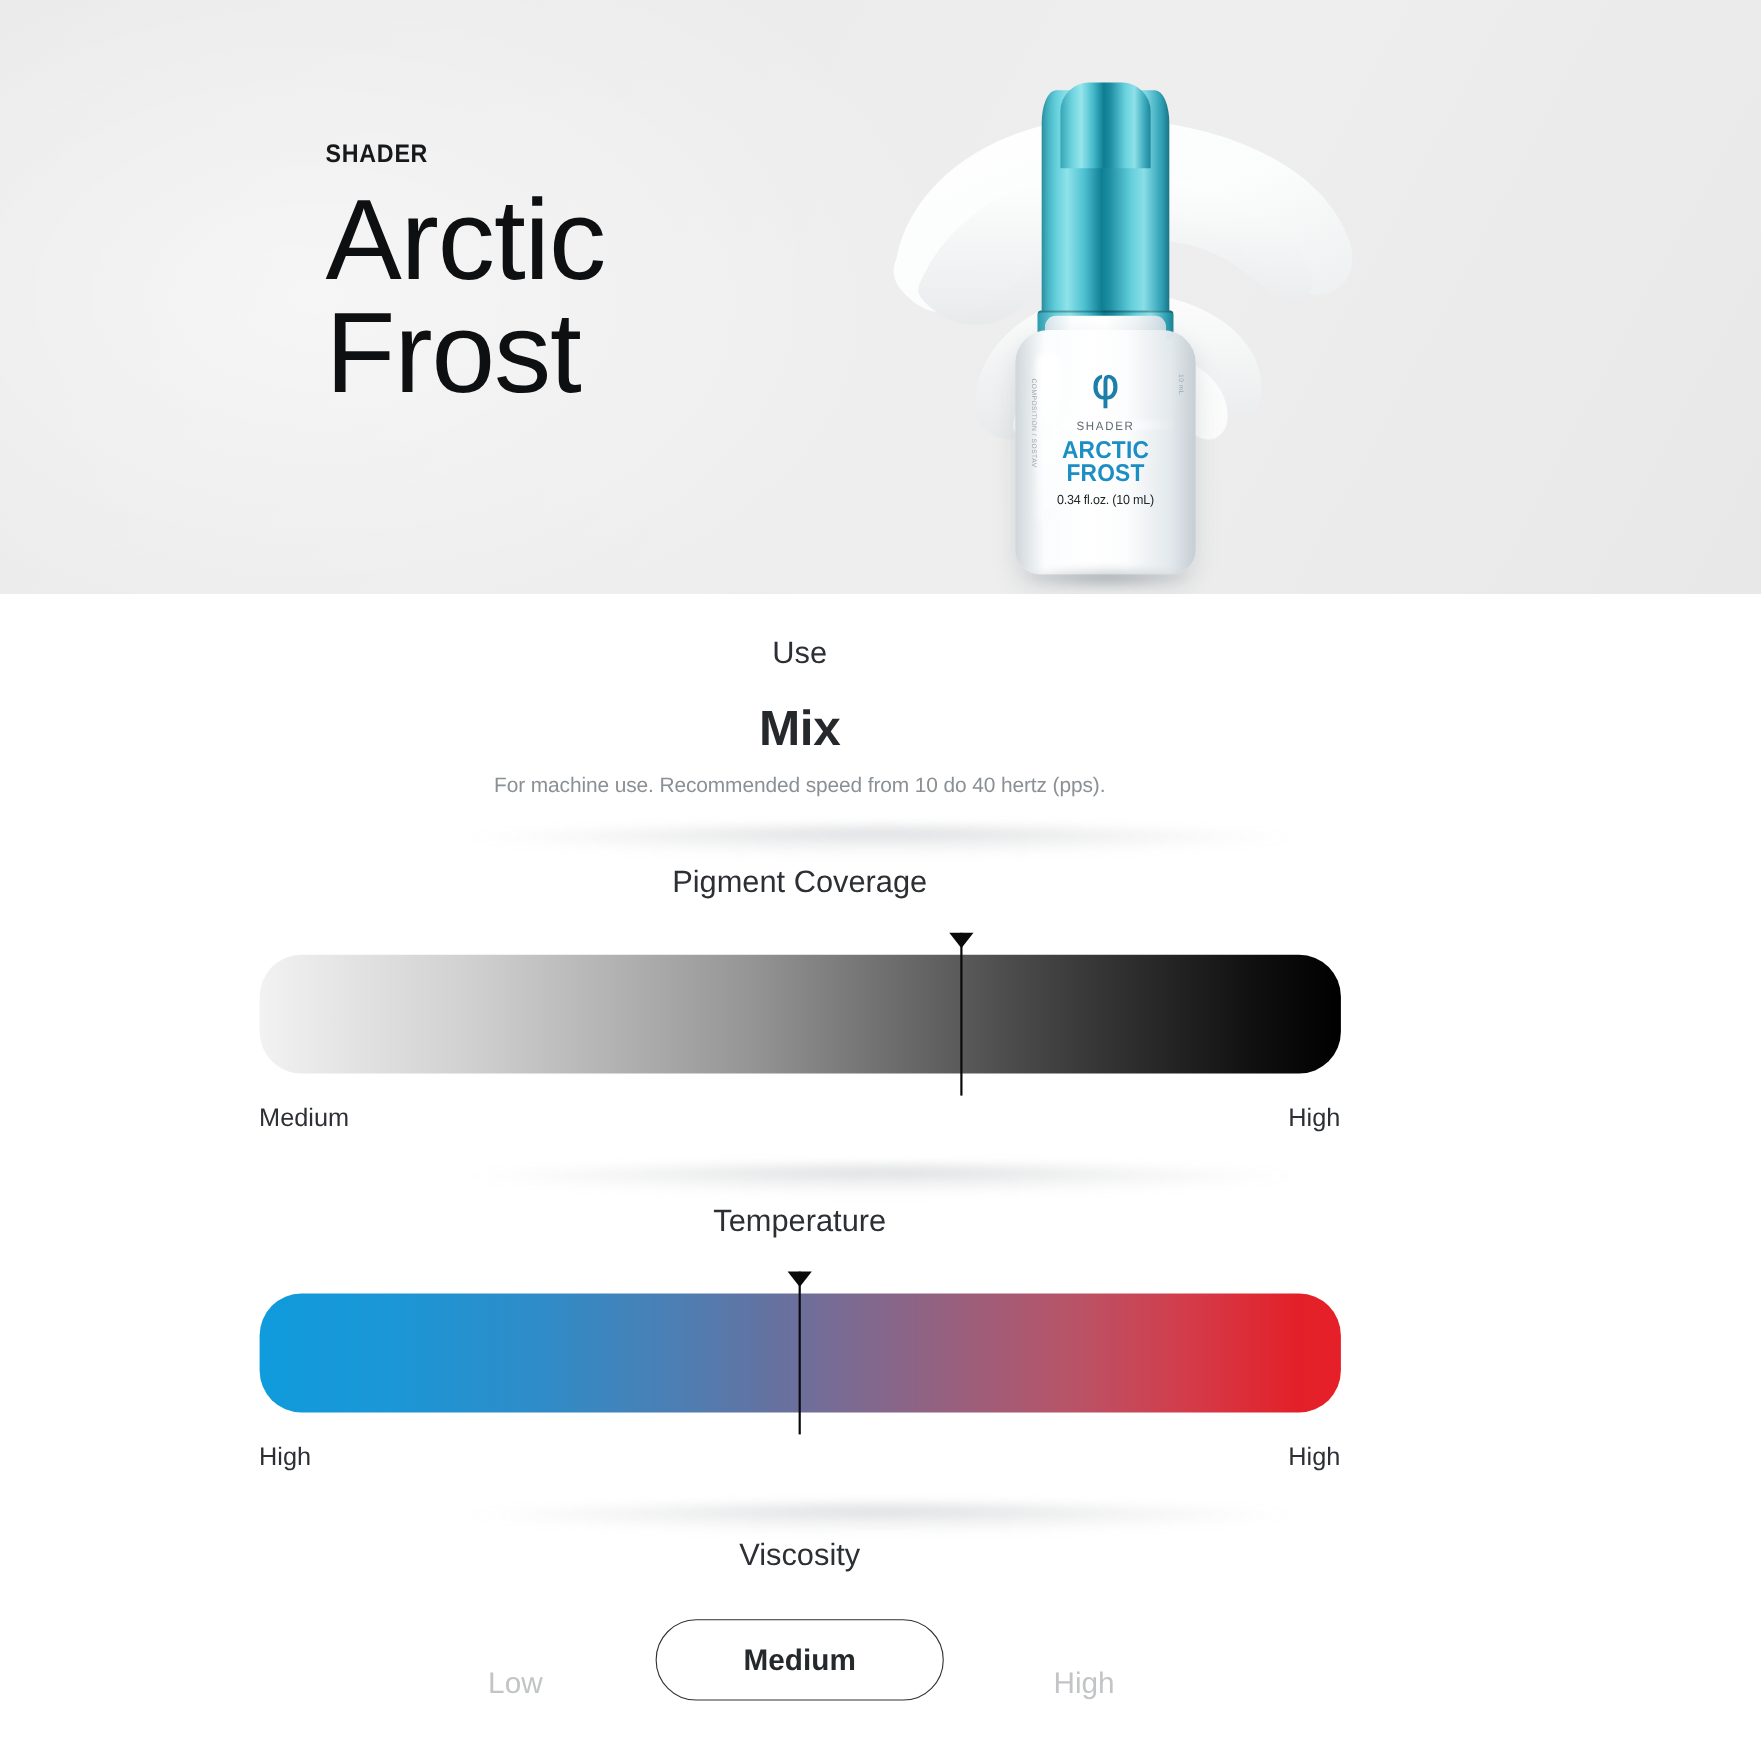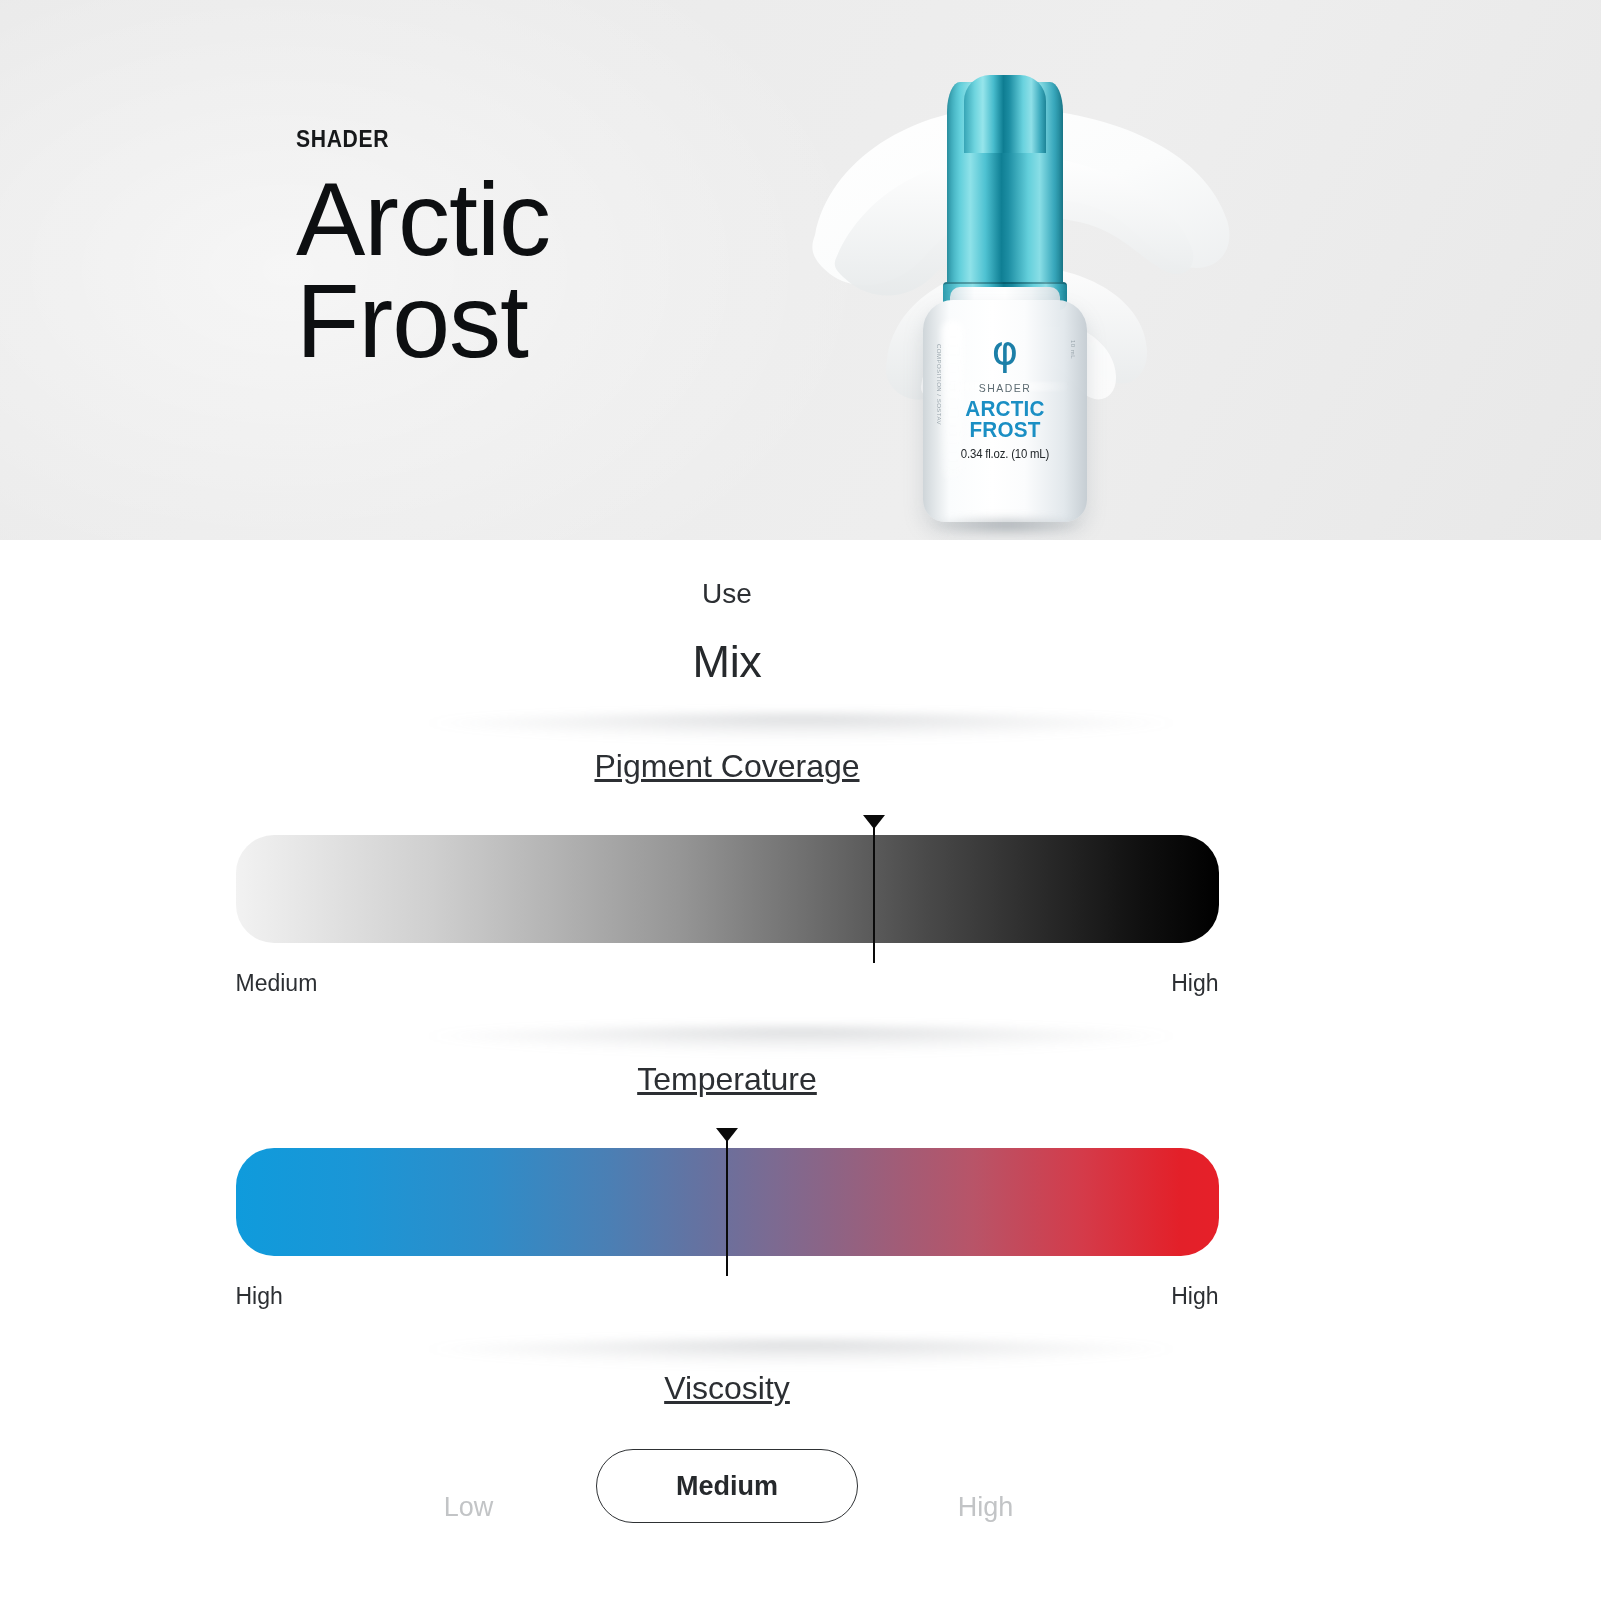--- a/index.html
+++ b/index.html
@@ -294,39 +294,38 @@
   .section { text-align: center; }
 
   .sec-label {
     font-size: 28px;
     color: #2c2f33;
     font-weight: normal;
     letter-spacing: 0.1px;
   }
   .use-value {
     font-size: 45px;
-    font-weight: normal;
+    font-weight: bold;
     color: #26292c;
     margin-top: 26px;
     letter-spacing: -0.3px;
   }
   .use-note {
     font-size: 19px;
     color: #8b9095;
     margin-top: 16px;
     letter-spacing: -0.1px;
   }
 
   
   .slider-block { margin-top: 4px; }
   .slider-title {
-    font-size: 32px;
+    font-size: 28px;
     color: #2c2f33;
     margin-bottom: 30px;
-    text-decoration: underline;
   }
   .bar-area {
     position: relative;
     width: 983px;
     margin: 0 auto;
     height: 145px;
   }
   .bar {
     position: absolute;
     left: 0;
@@ -482,20 +481,21 @@
       <div class="bottle-shadow"></div>
     </div>
   </div>
 </div>
 
 <div class="specs">
 
   <div class="section" style="padding-top:38px;">
     <div class="sec-label">Use</div>
     <div class="use-value">Mix</div>
+    <div class="use-note">For machine use. Recommended speed from 10 do 40 hertz (pps).</div>
   </div>
 
   <div class="divider" style="margin-top:22px;"></div>
 
   <div class="section slider-block">
     <div class="slider-title">Pigment Coverage</div>
     <div class="bar-area">
       <div class="bar bar-pigment"></div>
       <div class="marker" id="marker-pigment" style="left: 65%;"></div>
     </div>

